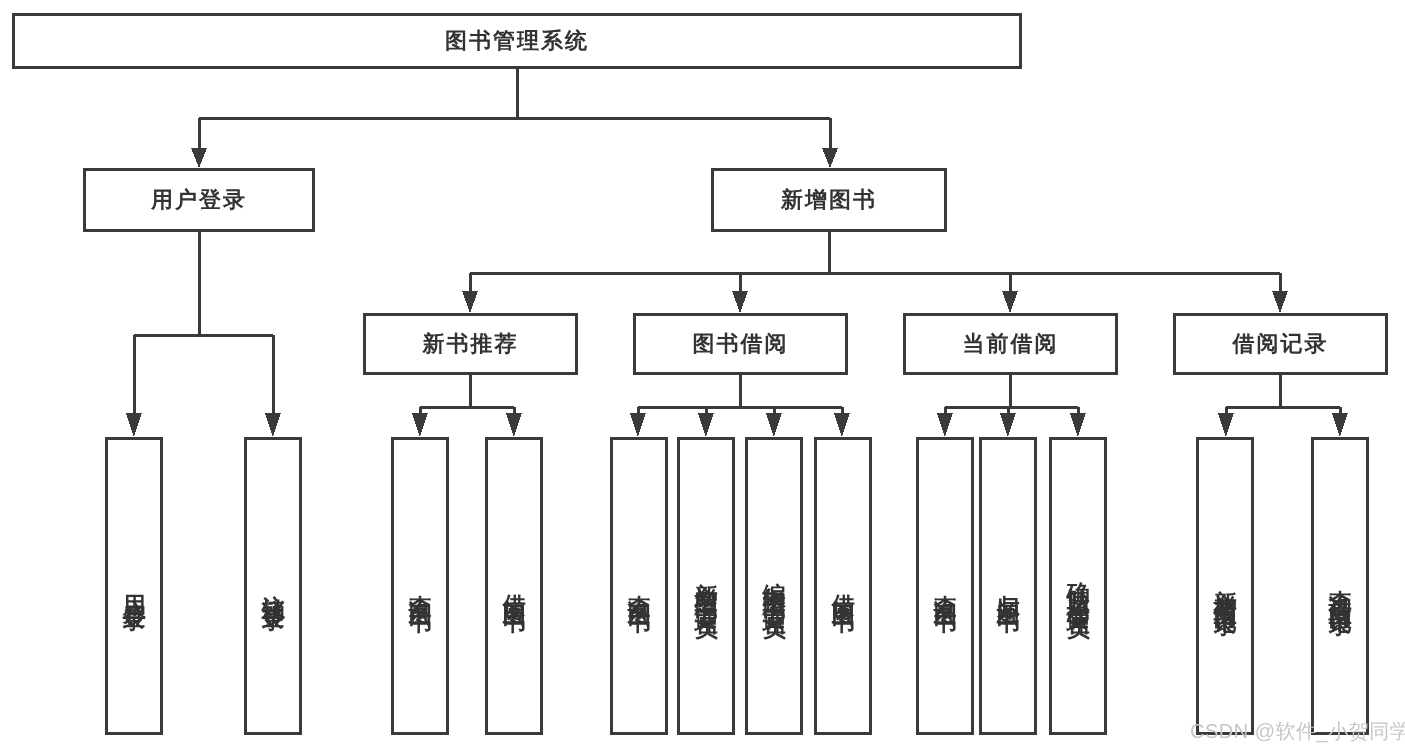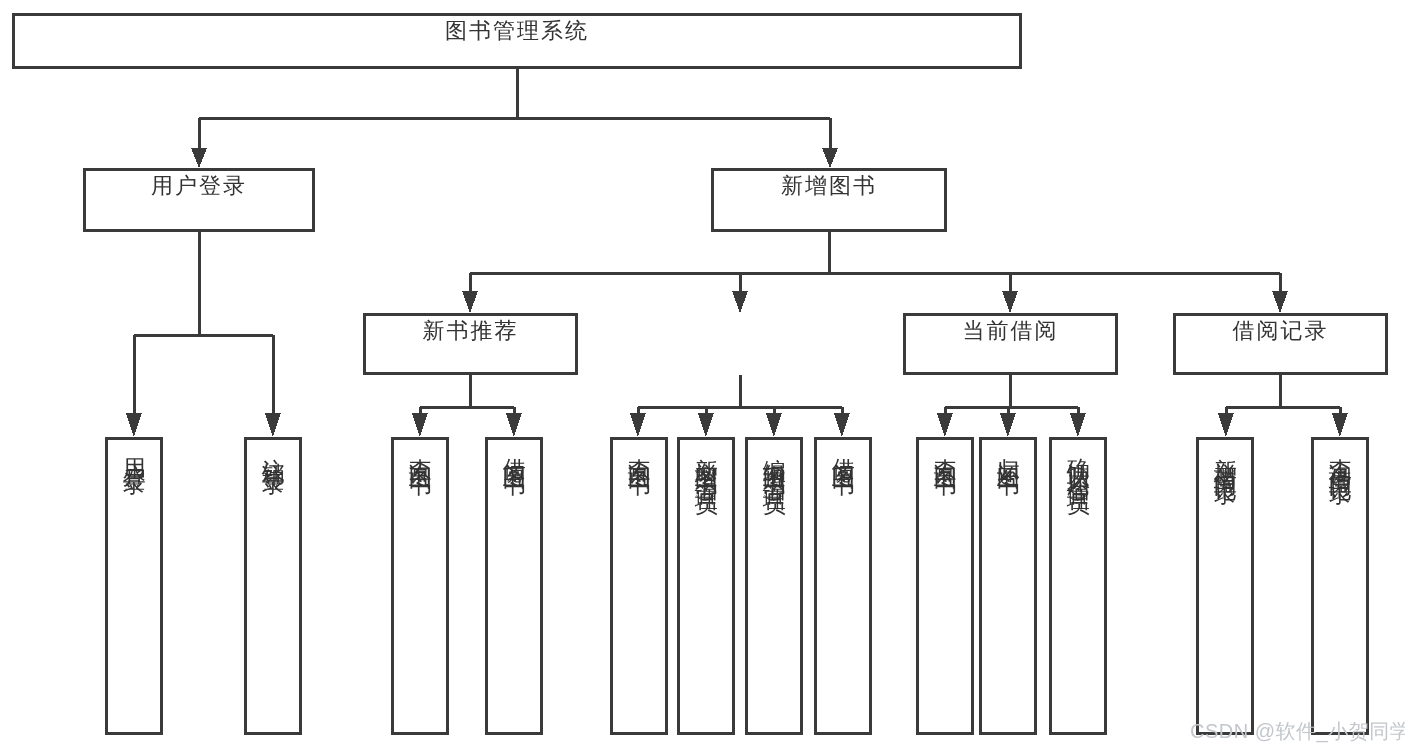--- a/index.html
+++ b/index.html
@@ -17,22 +17,23 @@
     overflow:hidden;
   }
   .wires{position:absolute;left:0;top:0;width:1405px;height:747px;}
   .wires path{stroke:var(--line);stroke-width:3;fill:none;}
   .wires polygon{fill:var(--line);stroke:none;}
   .node{
     position:absolute;
     box-sizing:border-box;
     border:3px solid var(--line);
     background:#ffffff;
-    display:flex;justify-content:center;
+    display:flex;align-items:center;justify-content:center;
     color:var(--text);
+    font-weight:bold;
   }
   .h-label{font-size:22px;letter-spacing:2px;white-space:nowrap;}
   .v-node span{
     writing-mode:vertical-rl;
     text-orientation:mixed;
     font-size:23px;
     letter-spacing:5px;
     line-height:1.1;
     white-space:nowrap;
   }
@@ -96,20 +97,23 @@
   <div class="node" style="left:83px;top:168px;width:232px;height:64px;">
     <span class="h-label">用户登录</span>
   </div>
   <div class="node" style="left:711px;top:168px;width:236px;height:64px;">
     <span class="h-label">新增图书</span>
   </div>
 
   <div class="node" style="left:363px;top:313px;width:215px;height:62px;">
     <span class="h-label">新书推荐</span>
   </div>
+  <div class="node" style="left:633px;top:313px;width:215px;height:62px;">
+    <span class="h-label">图书借阅</span>
+  </div>
   <div class="node" style="left:903px;top:313px;width:215px;height:62px;">
     <span class="h-label">当前借阅</span>
   </div>
   <div class="node" style="left:1173px;top:313px;width:215px;height:62px;">
     <span class="h-label">借阅记录</span>
   </div>
 
   <div class="node v-node" style="left:105px;top:437px;width:58px;height:298px;">
     <span>用户登录</span>
   </div>

